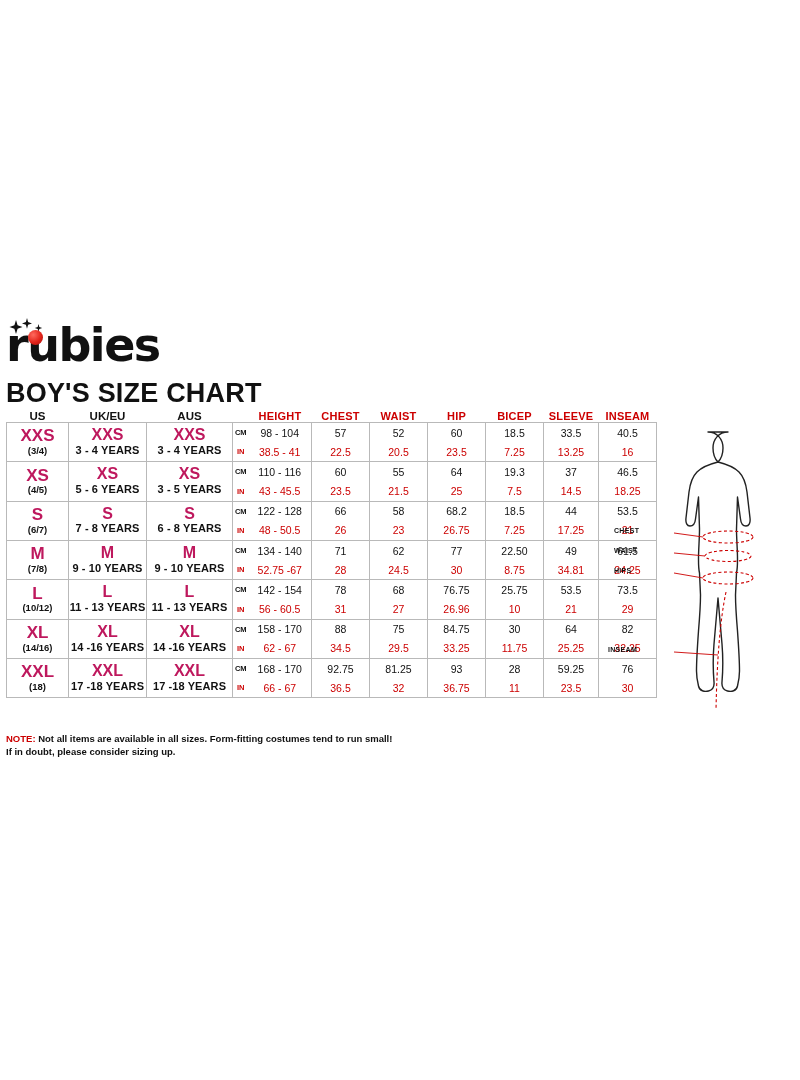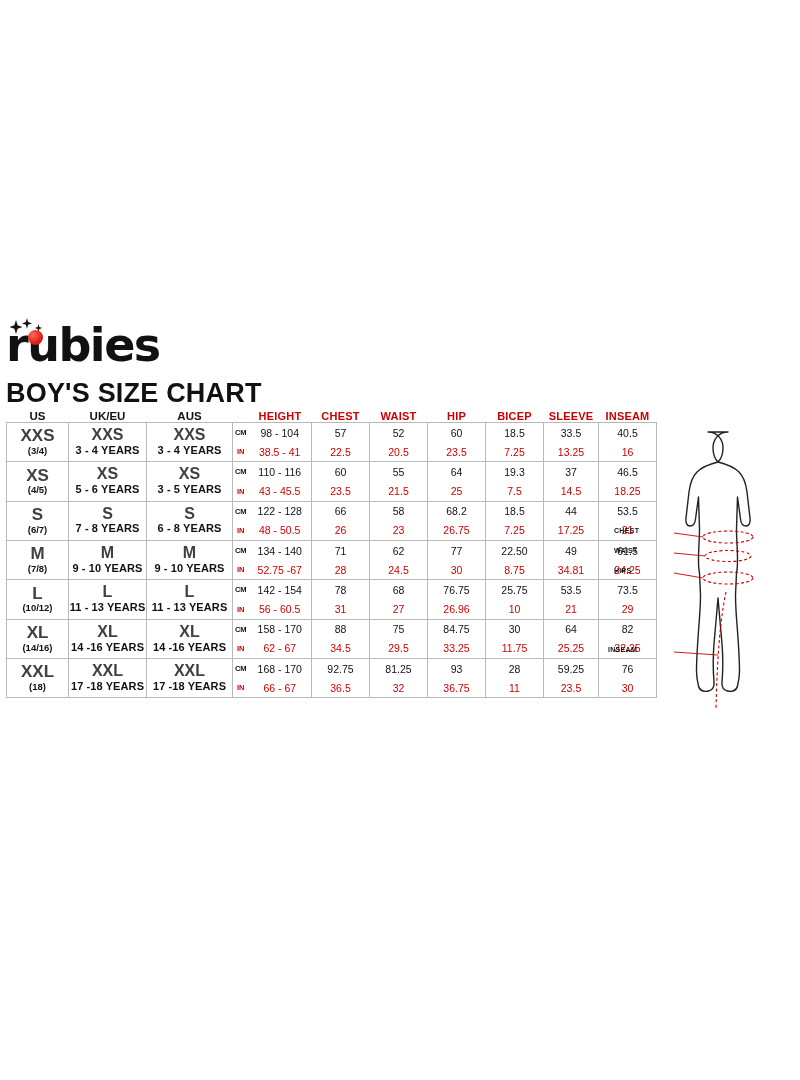--- a/index.html
+++ b/index.html
@@ -111,21 +111,21 @@
     text-align: center;
   }
   .cell-size {
     line-height: 1.05;
     padding: 4px 0 5px 0;
   }
   .cell-size .big {
     display: block;
     font-size: 17px;
     font-weight: 700;
-    color: #404040;
+    color: #be185d;
   }
   .cell-size .small {
     display: block;
     font-size: 9.5px;
     font-weight: 700;
     color: #111;
     margin-top: 1px;
   }
   .cell-size.age .big { font-size: 16px; }
   .cell-size.age .small { font-size: 11px; letter-spacing: .1px; }
@@ -516,20 +516,24 @@
           <td class="val in sep-left">36.75</td>
           <td class="val in sep-left">11</td>
           <td class="val in sep-left">23.5</td>
           <td class="val in sep-left">30</td>
         </tr>
 
       </tbody>
     </table>
   </div>
 
+  <div class="note">
+    <span class="red">NOTE:</span><span> Not all items are available in all sizes. Form-fitting costumes tend to run small!</span><br>
+    <span class="line2">If in doubt, please consider sizing up.</span>
+  </div>
 
   <div class="figure">
     <svg width="140" height="320" viewBox="0 0 140 320">
 
       <path d="M68 12
                c-9 0 -15 7 -15 16
                c0 6 2 11 5 14
                c-8 2 -16 5 -21 10
                c-5 5 -7 12 -8 20
                l-3 26 c-0.6 5 1 8 4 8 c3 0 5 -2 5.5 -7

